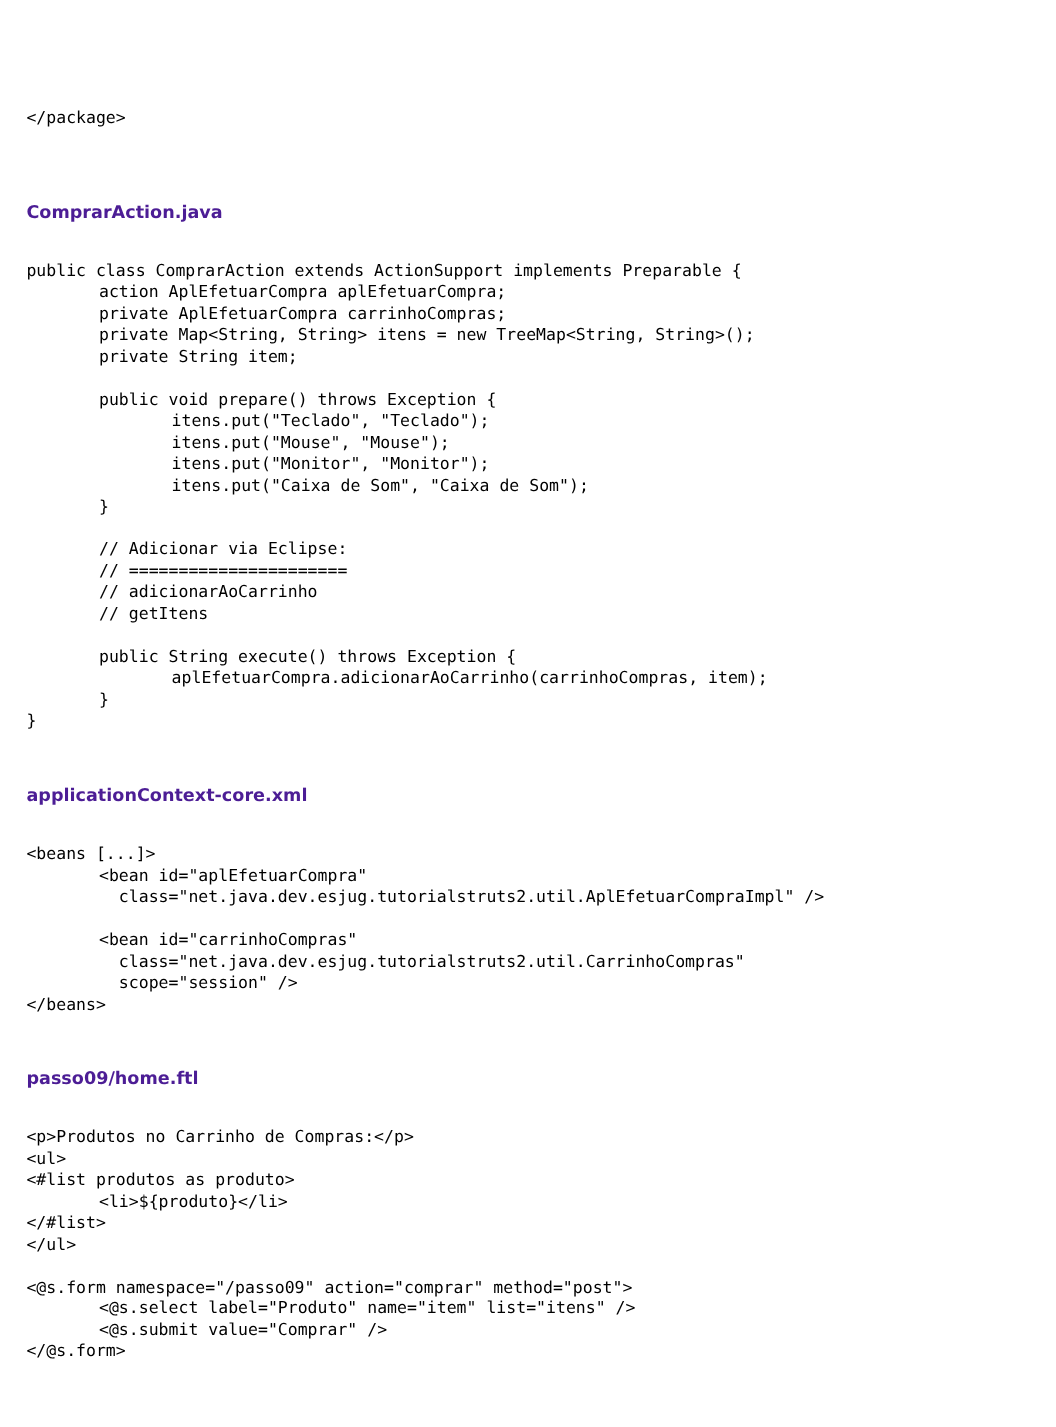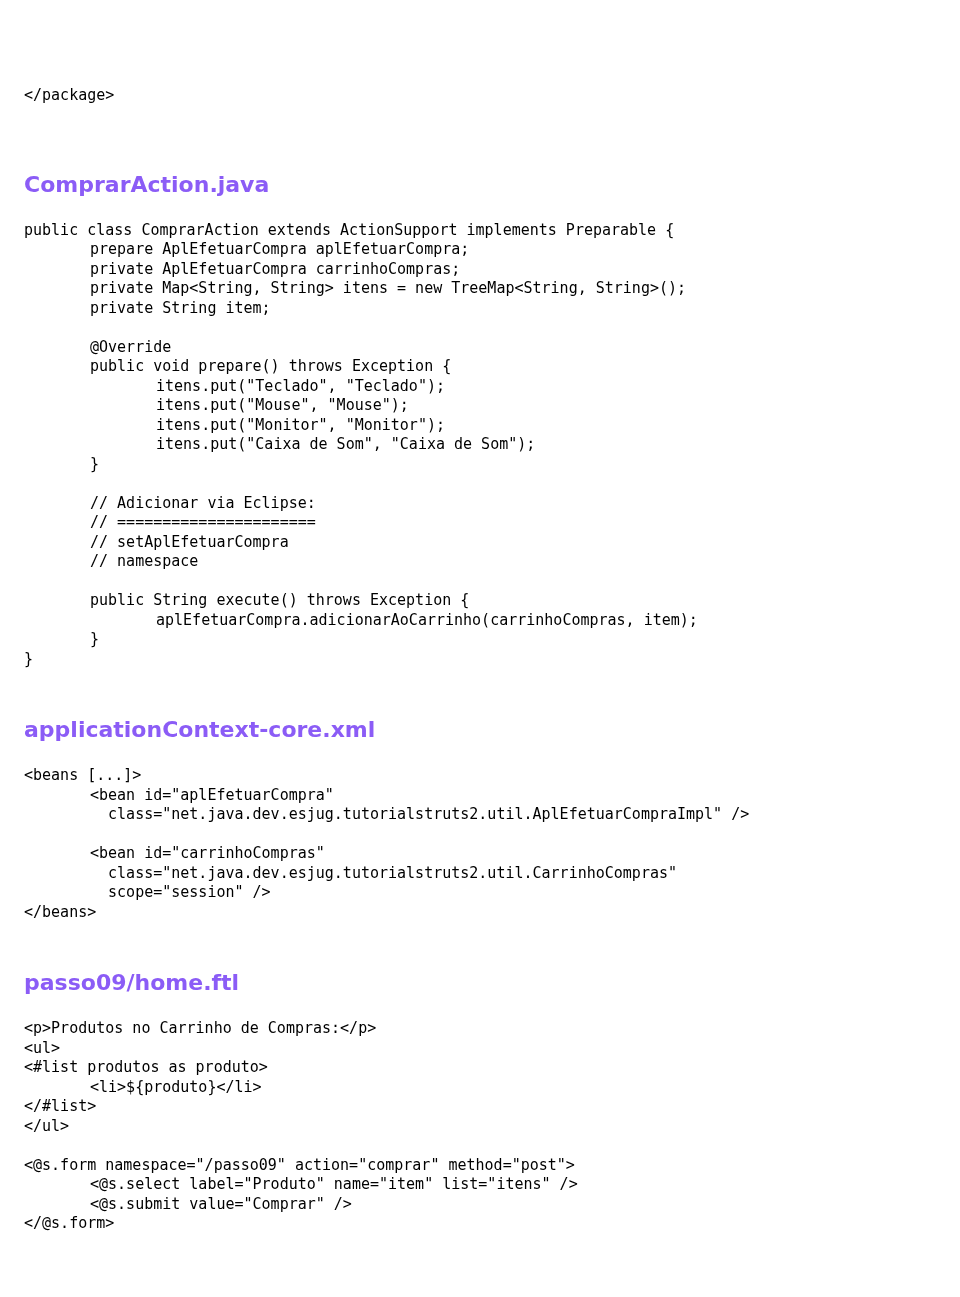--- a/index.html
+++ b/index.html
@@ -10,43 +10,43 @@
     color: #000000;
     margin: 0;
     padding: 8px 24px 24px 24px;
     width: 960px;
     box-sizing: border-box;
     white-space: pre;
   }
   .heading {
     font-family: "DejaVu Sans", Arial, sans-serif;
     font-weight: bold;
-    color: #8b5cf6;
-    font-size: 22px;
+    color: #4c1d95;
+    font-size: 16px;
     margin-top: 6px;
     margin-bottom: 2px;
     white-space: normal;
   }
   .first-heading { margin-top: 24px; }
-  .code-block { margin-bottom: 2px; }
+  .code-block { margin-bottom: 2px; margin-top: 12px; }
   .ind1 { padding-left: 66px; display: block; }
   .ind2 { padding-left: 132px; display: block; }
 </style>
 </head>
 <body>
 
 
 
 <div class="code-block"><span>&lt;/package&gt;</span></div>
 
 <div class="heading first-heading">ComprarAction.java</div>
 <div class="code-block"><span>public class ComprarAction extends ActionSupport implements Preparable {</span>
-<span class="ind1">prepare AplEfetuarCompra aplEfetuarCompra;</span><span class="ind1">private AplEfetuarCompra carrinhoCompras;</span><span class="ind1">private Map&lt;String, String&gt; itens = new TreeMap&lt;String, String&gt;();</span><span class="ind1">private String item;</span>
-<span class="ind1">@Override</span><span class="ind1">public void prepare() throws Exception {</span><span class="ind2">itens.put("Teclado", "Teclado");</span><span class="ind2">itens.put("Mouse", "Mouse");</span><span class="ind2">itens.put("Monitor", "Monitor");</span><span class="ind2">itens.put("Caixa de Som", "Caixa de Som");</span><span class="ind1">}</span>
-<span class="ind1">// Adicionar via Eclipse:</span><span class="ind1">// ======================</span><span class="ind1">// setAplEfetuarCompra</span><span class="ind1">// namespace</span>
+<span class="ind1">action AplEfetuarCompra aplEfetuarCompra;</span><span class="ind1">private AplEfetuarCompra carrinhoCompras;</span><span class="ind1">private Map&lt;String, String&gt; itens = new TreeMap&lt;String, String&gt;();</span><span class="ind1">private String item;</span>
+<span class="ind1">public void prepare() throws Exception {</span><span class="ind2">itens.put("Teclado", "Teclado");</span><span class="ind2">itens.put("Mouse", "Mouse");</span><span class="ind2">itens.put("Monitor", "Monitor");</span><span class="ind2">itens.put("Caixa de Som", "Caixa de Som");</span><span class="ind1">}</span>
+<span class="ind1">// Adicionar via Eclipse:</span><span class="ind1">// ======================</span><span class="ind1">// adicionarAoCarrinho</span><span class="ind1">// getItens</span>
 <span class="ind1">public String execute() throws Exception {</span><span class="ind2">aplEfetuarCompra.adicionarAoCarrinho(carrinhoCompras, item);</span><span class="ind1">}</span><span>}</span></div>
 
 <div class="heading">applicationContext-core.xml</div>
 <div class="code-block"><span>&lt;beans [...]&gt;</span>
 <span class="ind1">&lt;bean id="aplEfetuarCompra"</span><span class="ind1">  class="net.java.dev.esjug.tutorialstruts2.util.AplEfetuarCompraImpl" /&gt;</span>
 <span class="ind1">&lt;bean id="carrinhoCompras"</span><span class="ind1">  class="net.java.dev.esjug.tutorialstruts2.util.CarrinhoCompras"</span><span class="ind1">  scope="session" /&gt;</span><span>&lt;/beans&gt;</span></div>
 
 <div class="heading">passo09/home.ftl</div>
 <div class="code-block"><span>&lt;p&gt;Produtos no Carrinho de Compras:&lt;/p&gt;</span>
 <span>&lt;ul&gt;</span>

